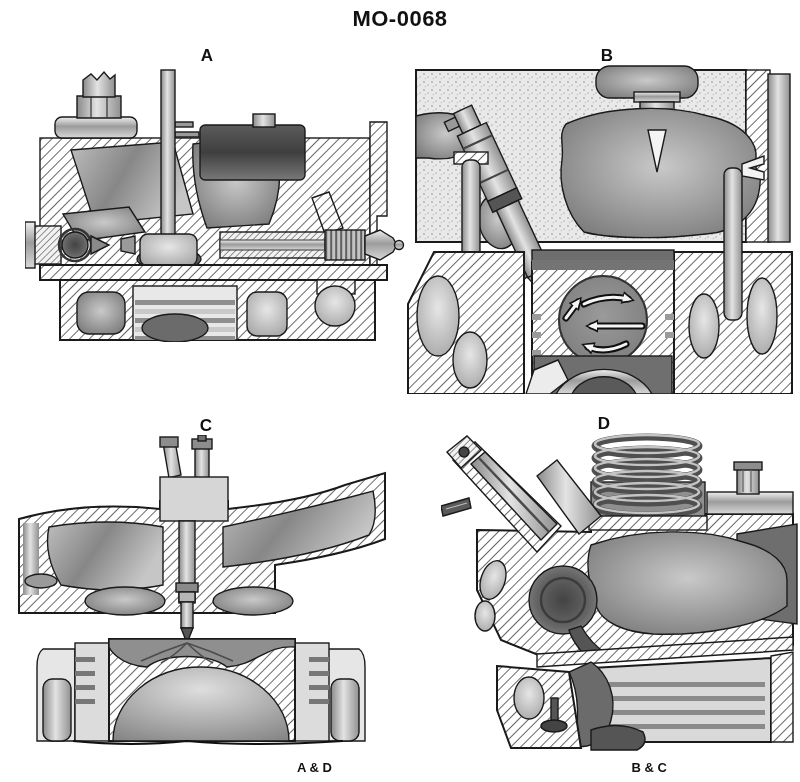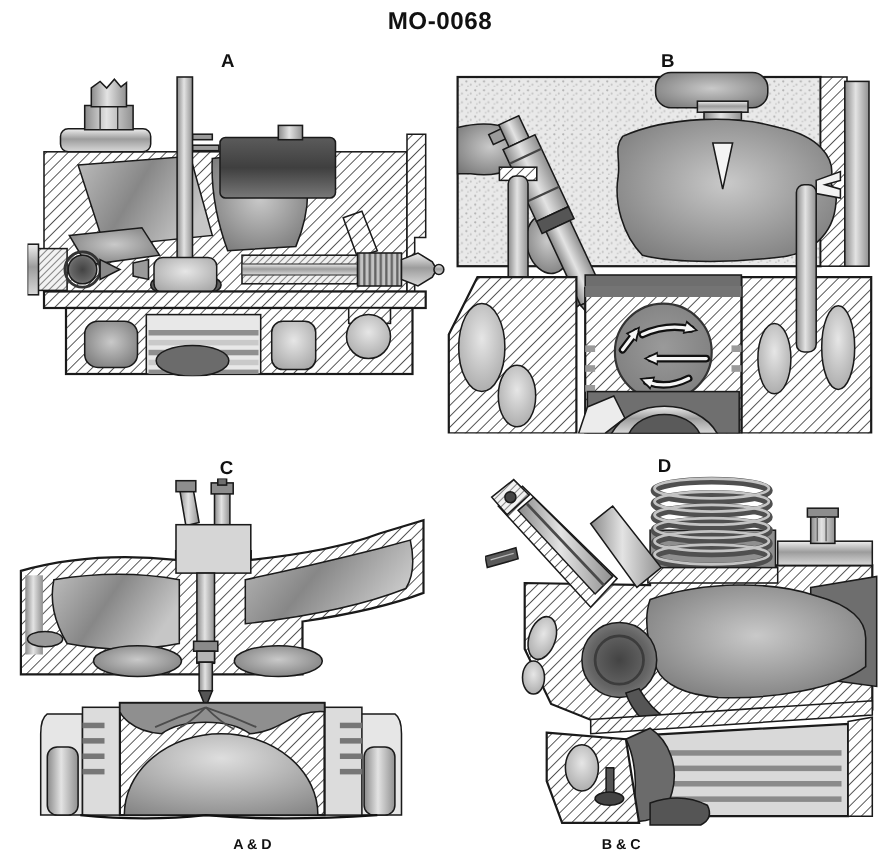--- a/index.html
+++ b/index.html
@@ -5,21 +5,21 @@
   html,body{margin:0;padding:0;background:#fff;}
   #canvas{position:relative;width:800px;height:782px;background:#fff;overflow:hidden;
           font-family:"Liberation Sans",sans-serif;color:#111;}
   .title{position:absolute;top:6px;left:0;width:800px;text-align:center;
          font-size:22px;font-weight:bold;letter-spacing:.5px;}
   .fig-label{position:absolute;font-size:17px;font-weight:bold;width:60px;text-align:center;}
   #label-a{left:177px;top:46px;}
   #label-b{left:577px;top:46px;}
   #label-c{left:176px;top:416px;}
   #label-d{left:574px;top:414px;}
-  .caption{position:absolute;font-size:13px;font-weight:bold;width:120px;text-align:left;}
+  .caption{position:absolute;font-size:13px;font-weight:bold;width:120px;text-align:right;}
   #caption-ad{left:212px;top:760px;}
   #caption-bc{left:547px;top:760px;}
   .fig{position:absolute;}
   #fig-a{left:25px;top:66px;}
   #fig-b{left:406px;top:64px;}
   #fig-c{left:13px;top:435px;}
   #fig-d{left:441px;top:430px;}
   svg{display:block;}
   .ol{stroke:#1a1a1a;stroke-width:1.4;}
   .ol2{stroke:#1a1a1a;stroke-width:2;}

